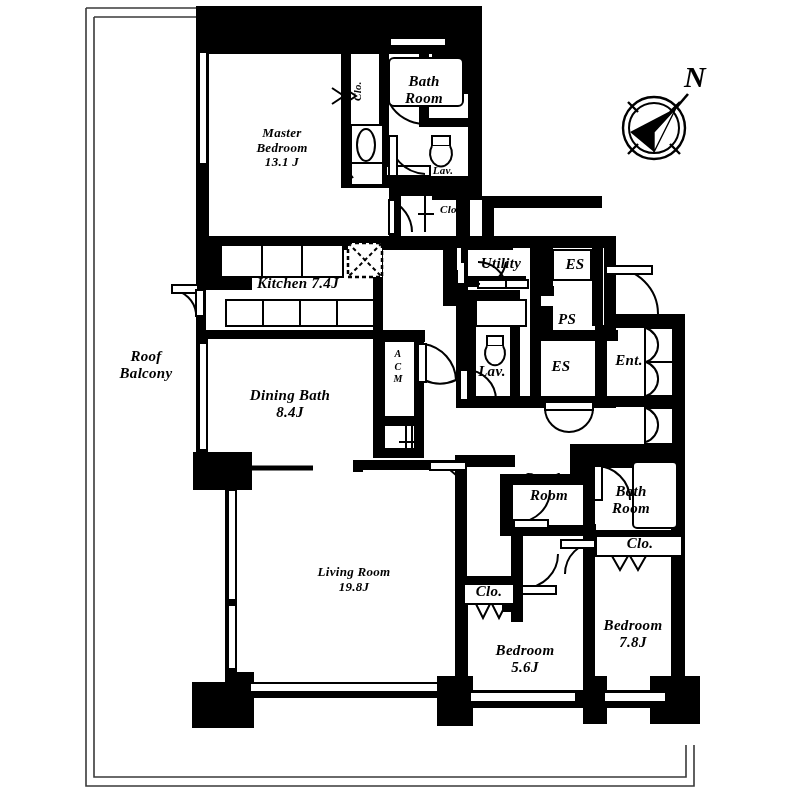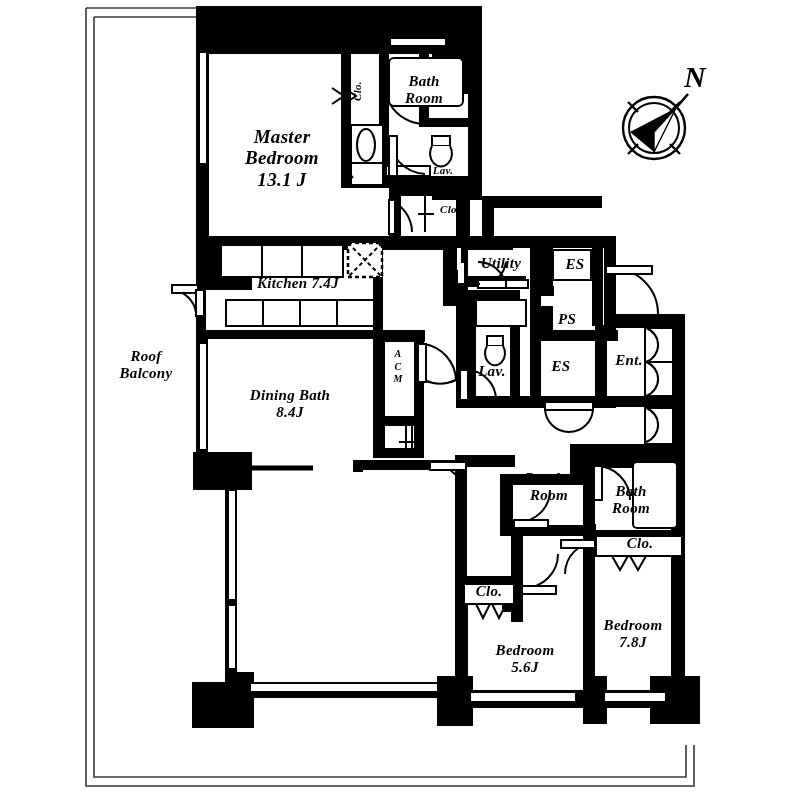--- a/index.html
+++ b/index.html
@@ -28,21 +28,21 @@
     font-family: "Liberation Serif", "DejaVu Serif", serif;
     font-weight: bold;
     font-style: italic;
     color: #000;
     text-align: center;
     line-height: 1.12;
     white-space: pre;
     pointer-events: none;
     letter-spacing: 0.3px;
   }
-  .rlabel.sz-xl { font-size: 19px; }
+  .rlabel.sz-xl { font-size: 13px; }
   .rlabel.sz-lg { font-size: 15px; }
   .rlabel.sz-sm { font-size: 15px; }
   .rlabel.sz-xs { font-size: 11px; }
   .rlabel.sz-xxs { font-size: 10px; }
   .rlabel.vert {
     writing-mode: vertical-rl;
     text-orientation: mixed;
     transform: rotate(180deg);
   }
   .compass-n {
@@ -342,20 +342,22 @@
 
   <div class="rlabel sz-xs" style="left:418px; top:164px; width:50px;">Lav.</div>
 
   <div class="rlabel sz-xs" style="left:428px; top:203px; width:44px;">Clo.</div>
 
   <div class="rlabel sz-lg" style="left:216px; top:275px; width:164px;">Kitchen 7.4J</div>
 
   <div class="rlabel sz-lg" style="left:206px; top:387px; width:168px;">Dining Bath
 8.4J</div>
 
+  <div class="rlabel sz-xl" style="left:270px; top:565px; width:168px;">Living Room
+19.8J</div>
 
   <div class="rlabel sz-lg" style="left:96px; top:348px; width:100px;text-align:center;">Roof
 Balcony</div>
 
   <div class="rlabel sz-xxs" style="left:384px; top:348px; width:28px; line-height:1.25;">A
 C
 M</div>
 
   <div class="rlabel sz-sm" style="left:470px; top:255px; width:62px;">Utility</div>
 

